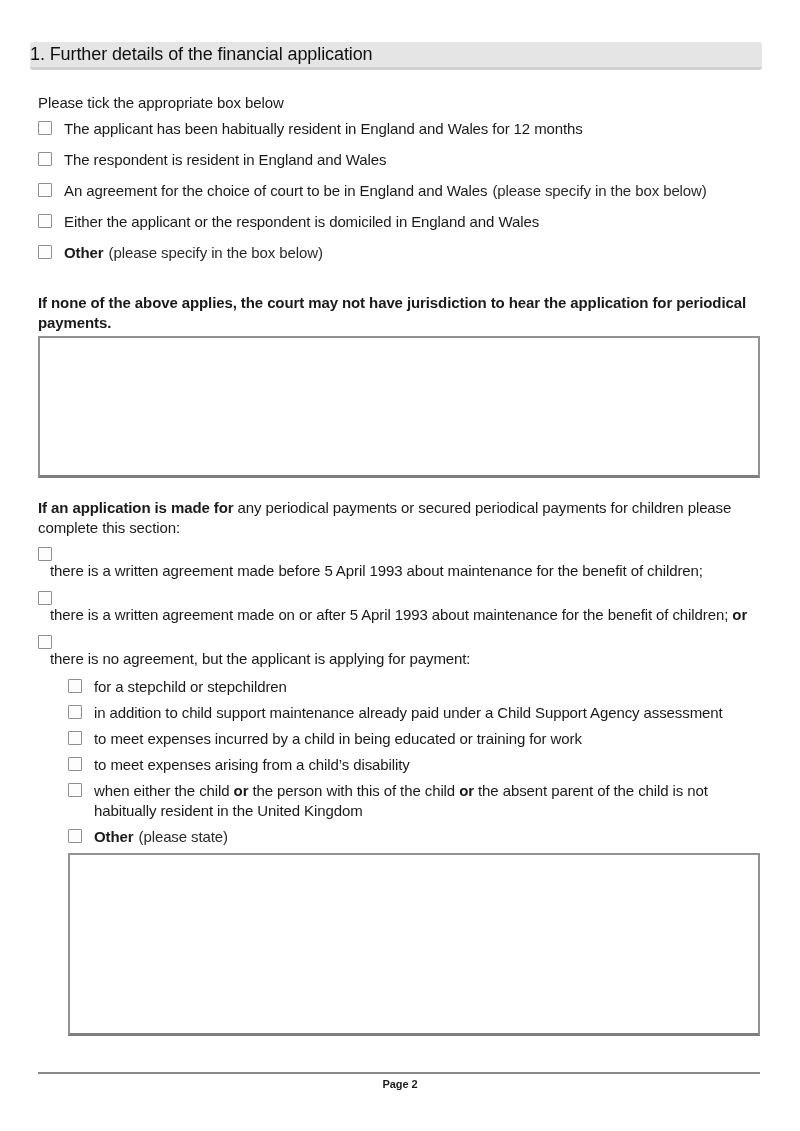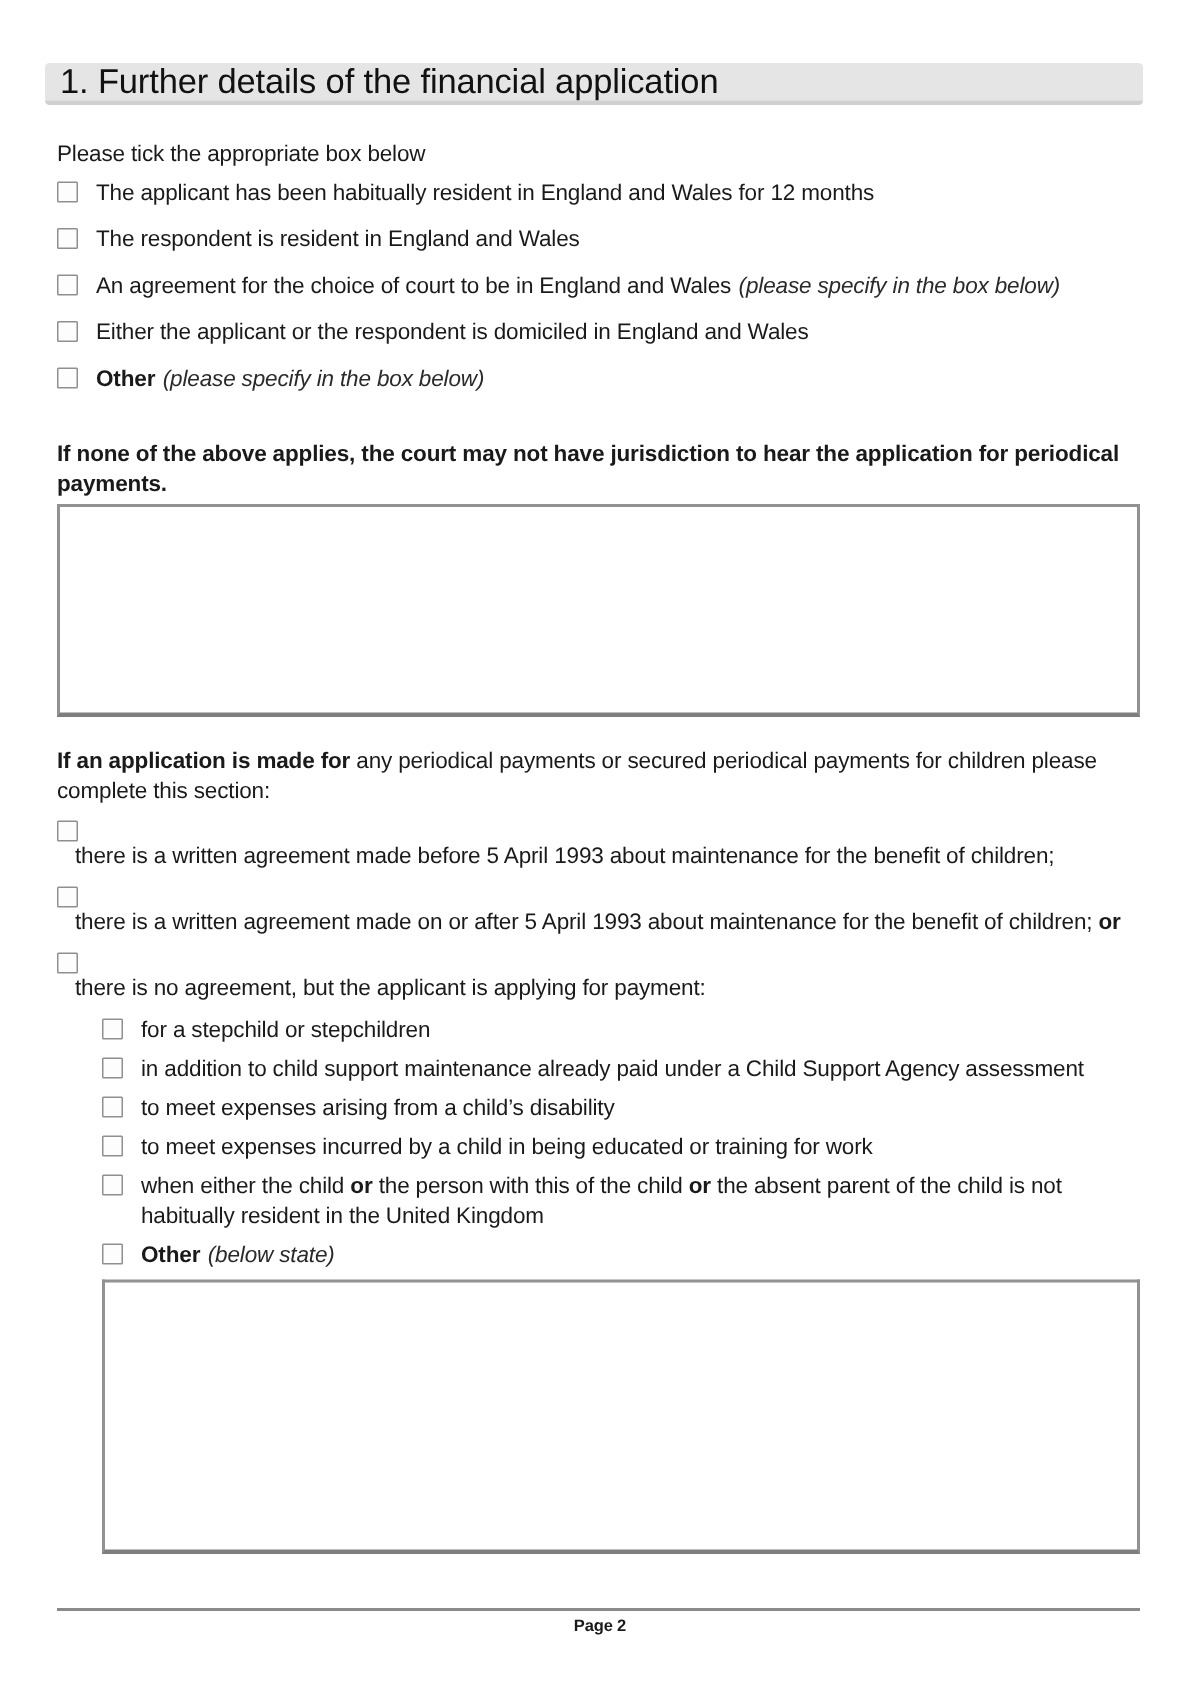--- a/index.html
+++ b/index.html
@@ -15,23 +15,22 @@
     letter-spacing: -0.1px;
     overflow: hidden;
   }
   .section-header {
     margin: 42px 38px 0 30px;
     width: 732px;
     height: 28px;
     background: #e5e5e5;
     border-bottom: 3px solid #d0d0d0;
     border-radius: 3px;
-    font-size: 23px;
+    font-size: 18px;
     line-height: 25px;
-    padding-left: 10px;
     color: #111;
   }
   .intro {
     margin: 23px 38px 6px 38px;
     line-height: 20px;
   }
   .cb-row {
     display: flex;
     align-items: flex-start;
     margin: 0 38px 11px 38px;
@@ -46,21 +45,20 @@
     border-radius: 1px;
     margin-top: 2px;
     cursor: pointer;
   }
   .cb-label {
     margin-left: 12px;
     line-height: 20px;
   }
   .bold { font-weight: 700; text-align: center; }
   .note {
-    font-style: italic;
     margin-left: 5px;
     color: #2a2a2a;
   }
   .warning {
     margin: 30px 38px 3px 38px;
     font-weight: 700;
     line-height: 20px;
   }
   .big-box {
     display: block;
@@ -155,33 +153,33 @@
   <div class="cb-row sub">
     <span class="checkbox"></span>
     <span class="cb-label">for a stepchild or stepchildren</span>
   </div>
   <div class="cb-row sub">
     <span class="checkbox"></span>
     <span class="cb-label">in addition to child support maintenance already paid under a Child Support Agency assessment</span>
   </div>
   <div class="cb-row sub">
     <span class="checkbox"></span>
-    <span class="cb-label">to meet expenses arising from a child’s disability</span>
+    <span class="cb-label">to meet expenses incurred by a child in being educated or training for work</span>
   </div>
   <div class="cb-row sub">
     <span class="checkbox"></span>
-    <span class="cb-label">to meet expenses incurred by a child in being educated or training for work</span>
+    <span class="cb-label">to meet expenses arising from a child’s disability</span>
   </div>
   <div class="cb-row sub">
     <span class="checkbox"></span>
     <span class="cb-label"><span>when either the child </span><span class="bold">or</span><span> the person with this of the child </span><span class="bold">or</span><span> the absent parent of the child is not habitually resident in the United Kingdom</span></span>
   </div>
   <div class="cb-row sub">
     <span class="checkbox"></span>
-    <span class="cb-label"><span class="bold">Other</span><span class="note">(below state)</span></span>
+    <span class="cb-label"><span class="bold">Other</span><span class="note">(please state)</span></span>
   </div>
 
   <textarea class="big-box indent" style=""></textarea>
 
   <div class="footer-rule"></div>
   <div class="page-number">Page 2</div>
 
 </div>
 
 </body></html>

